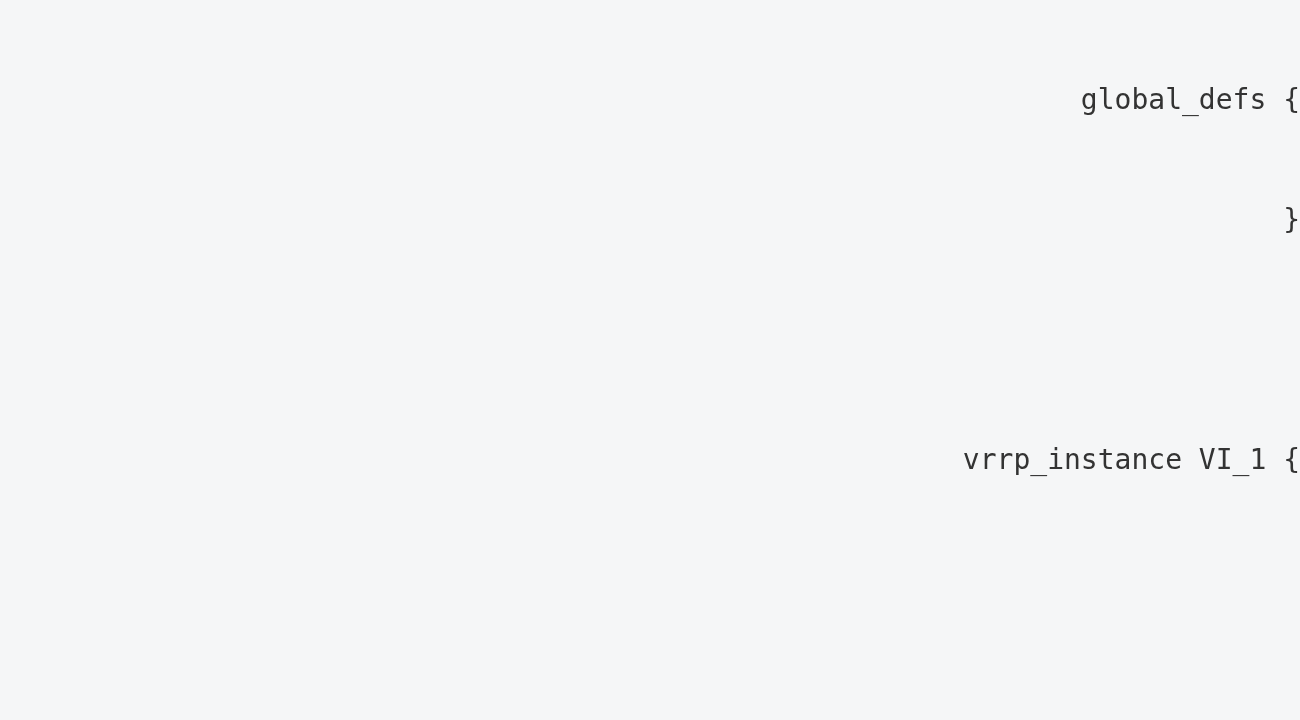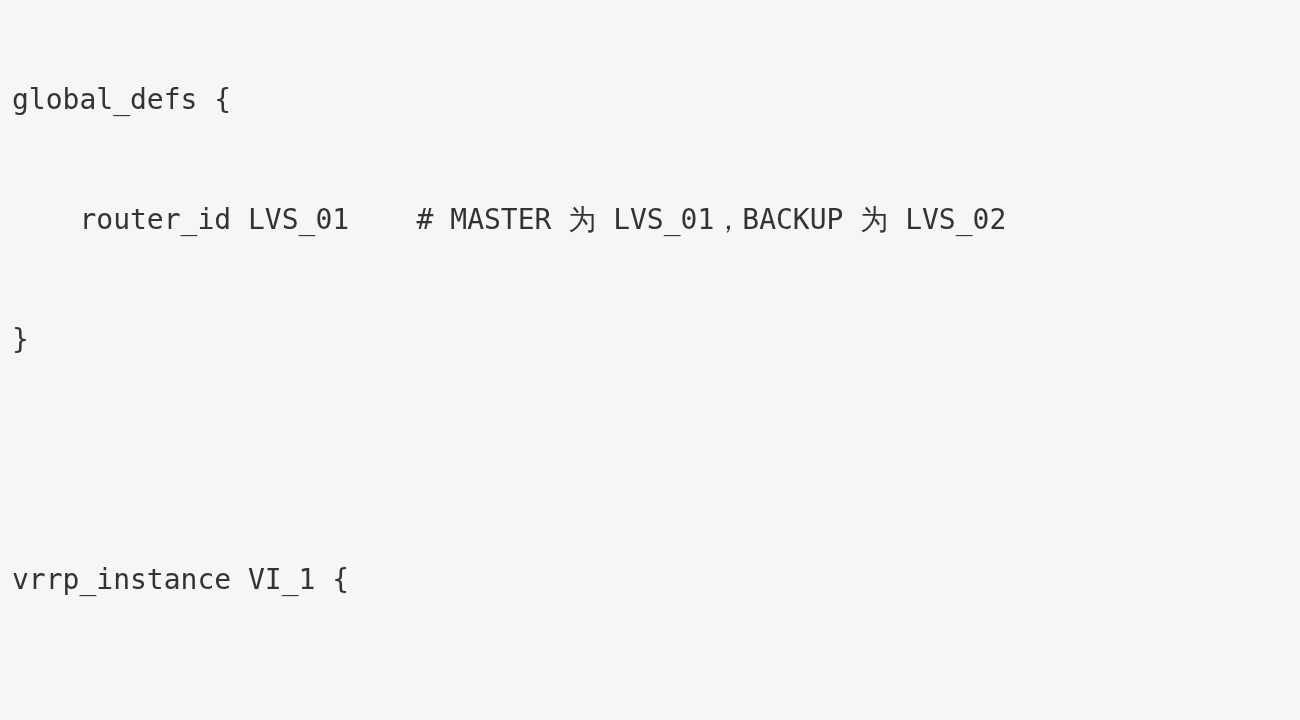--- a/index.html
+++ b/index.html
@@ -19,28 +19,28 @@
     padding: 0 0 0 12px;
     font-family: "DejaVu Sans Mono", "Liberation Mono", monospace;
     font-size: 28px;
     line-height: 40px;
     color: #333333;
     white-space: pre;
   }
   .code-line {
     min-height: 40px;
     white-space: pre;
+    text-align: right;
   }
 </style>
 </head>
 <body>
 
 <div class="code-block">
   <div class="code-line">global_defs {</div>
-  <div class="code-line">    router_id LVS_01    # MASTER 为 LVS_01，BACKUP 为 LVS_02</div>
   <div class="code-line">}</div>
   <div class="code-line"></div>
   <div class="code-line">vrrp_instance VI_1 {</div>
   
   
   
   
   
   
   

